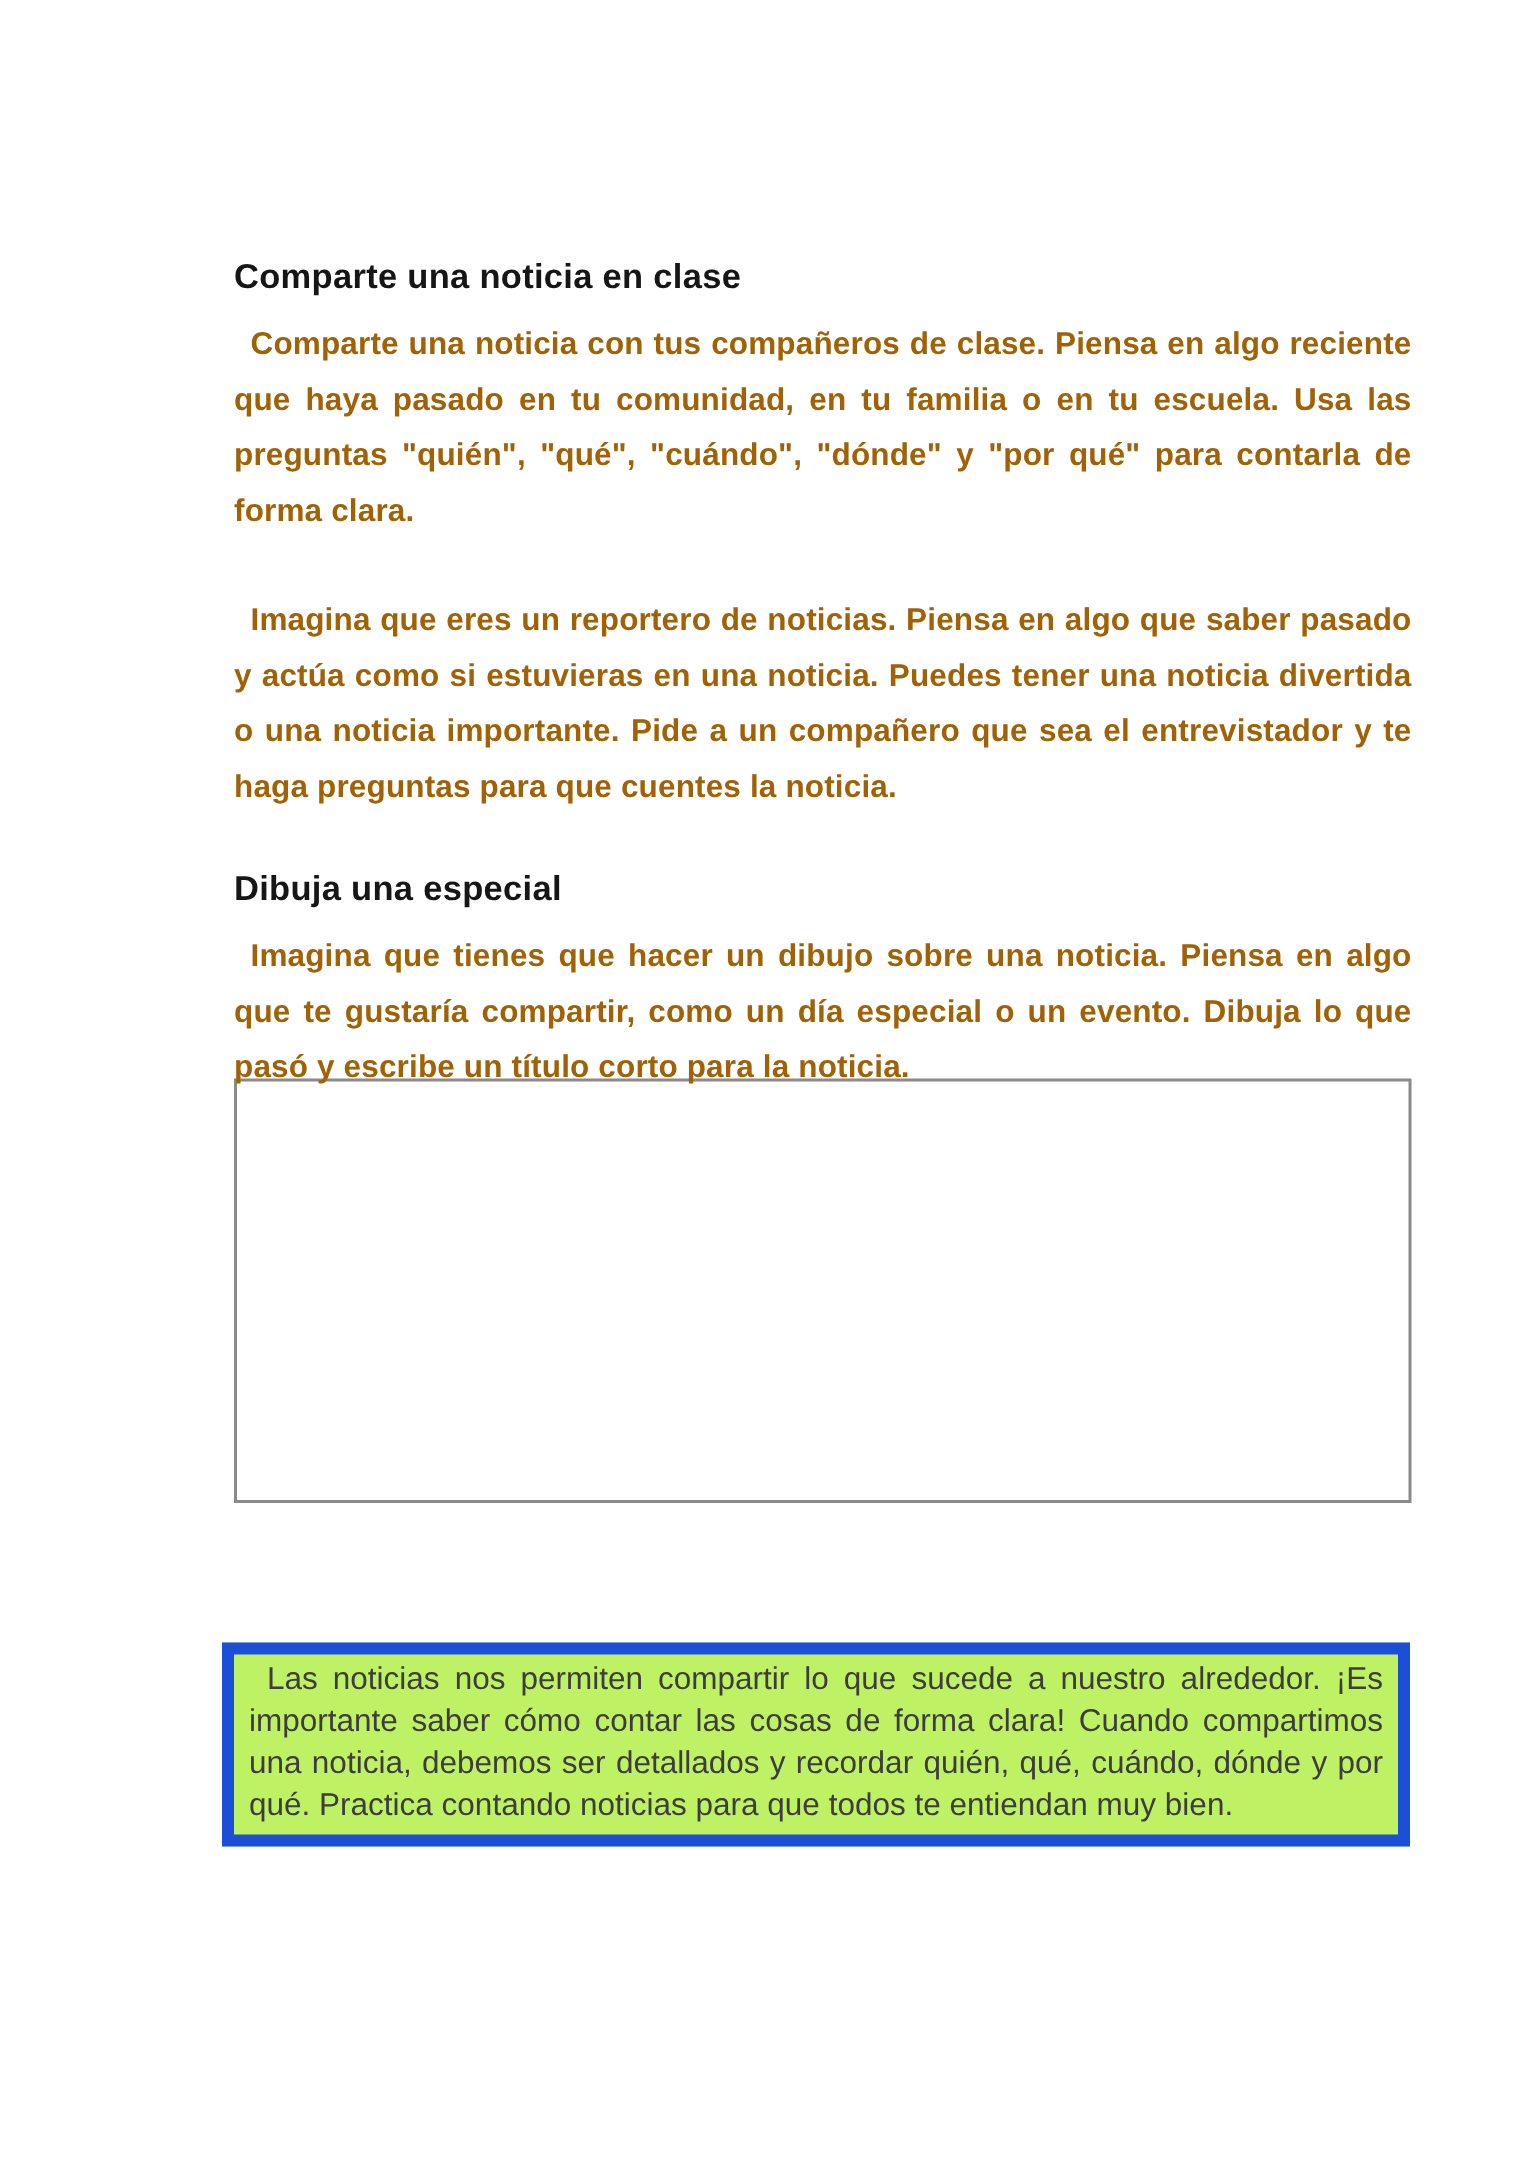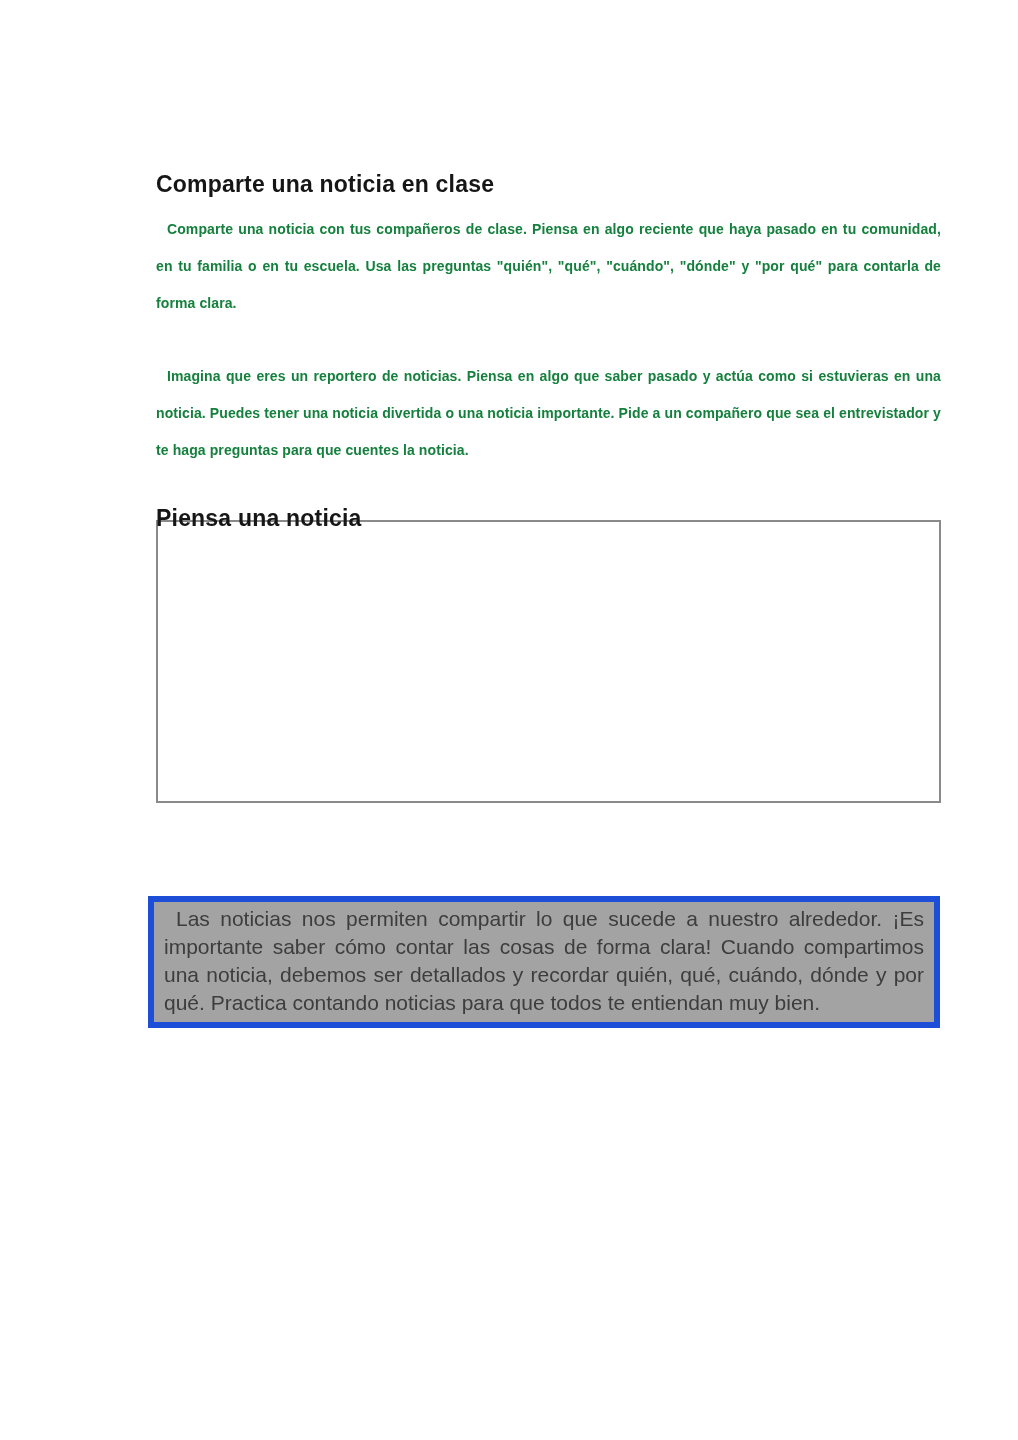--- a/index.html
+++ b/index.html
@@ -28,42 +28,42 @@
   .block h2 {
     margin: 0;
     font-size: 23px;
     line-height: 26px;
     font-weight: 700;
     letter-spacing: 0.2px;
     color: #161616;
   }
   .block p.body-text {
     margin: 14px 0 0 0;
-    font-size: 14px;
+    font-size: 21px;
     line-height: 37px;
     font-weight: 700;
     letter-spacing: 0.1px;
     text-align: justify;
     text-indent: 11px;
-    color: #15803d;
+    color: #a16207;
   }
   .drawing-box {
     box-sizing: border-box;
     margin-top: -11px;
     width: 785px;
     height: 283px;
     border: 2px solid #8a8a8a;
     background: #ffffff;
   }
   .summary-box {
     box-sizing: border-box;
     margin: 93px 0 0 -8px;
     width: 792px;
-    border: 6px solid #1d4ed8;
-    background: #a3a3a3;
+    border: 8px solid #1d4ed8;
+    background: #bef264;
     padding: 3px 10px 5px 10px;
   }
   .summary-box p {
     margin: 0;
     font-size: 21px;
     line-height: 28px;
     font-weight: 400;
     text-align: justify;
     text-indent: 12px;
     color: #3d3d3d;
@@ -77,21 +77,22 @@
   <section class="block">
     <h2>Comparte una noticia en clase</h2>
     <p class="body-text">Comparte una noticia con tus compañeros de clase. Piensa en algo reciente que haya pasado en tu comunidad, en tu familia o en tu escuela. Usa las preguntas "quién", "qué", "cuándo", "dónde" y "por qué" para contarla de forma clara.</p>
   </section>
 
   <section class="block">
     <p class="body-text">Imagina que eres un reportero de noticias. Piensa en algo que saber pasado y actúa como si estuvieras en una noticia. Puedes tener una noticia divertida o una noticia importante. Pide a un compañero que sea el entrevistador y te haga preguntas para que cuentes la noticia.</p>
   </section>
 
   <section class="block">
-    <h2>Piensa una noticia</h2>
+    <h2>Dibuja una especial</h2>
+    <p class="body-text">Imagina que tienes que hacer un dibujo sobre una noticia. Piensa en algo que te gustaría compartir, como un día especial o un evento. Dibuja lo que pasó y escribe un título corto para la noticia.</p>
     <div class="drawing-box"></div>
   </section>
 
   <aside class="summary-box">
     <p>Las noticias nos permiten compartir lo que sucede a nuestro alrededor. ¡Es importante saber cómo contar las cosas de forma clara! Cuando compartimos una noticia, debemos ser detallados y recordar quién, qué, cuándo, dónde y por qué. Practica contando noticias para que todos te entiendan muy bien.</p>
   </aside>
 
 </div>
 
 </body></html>

